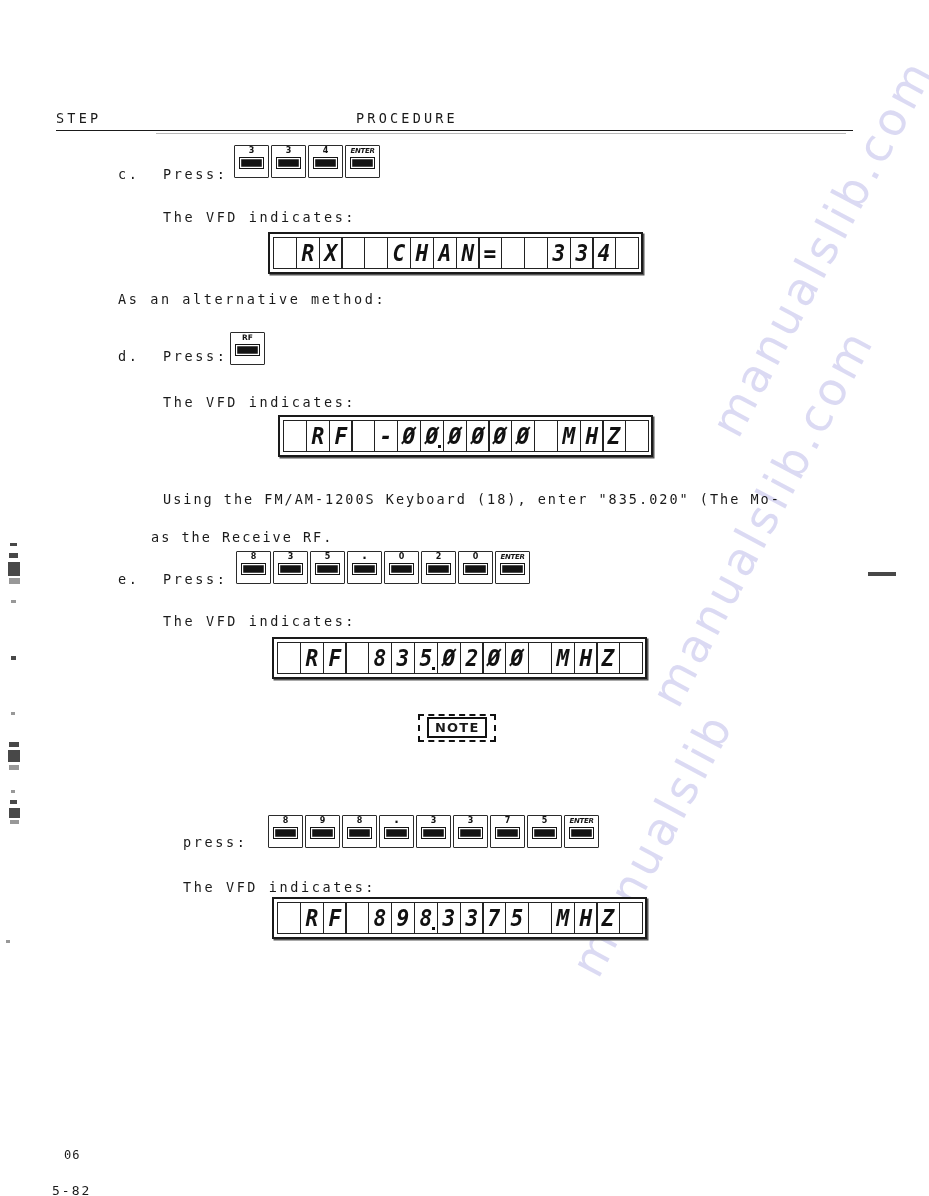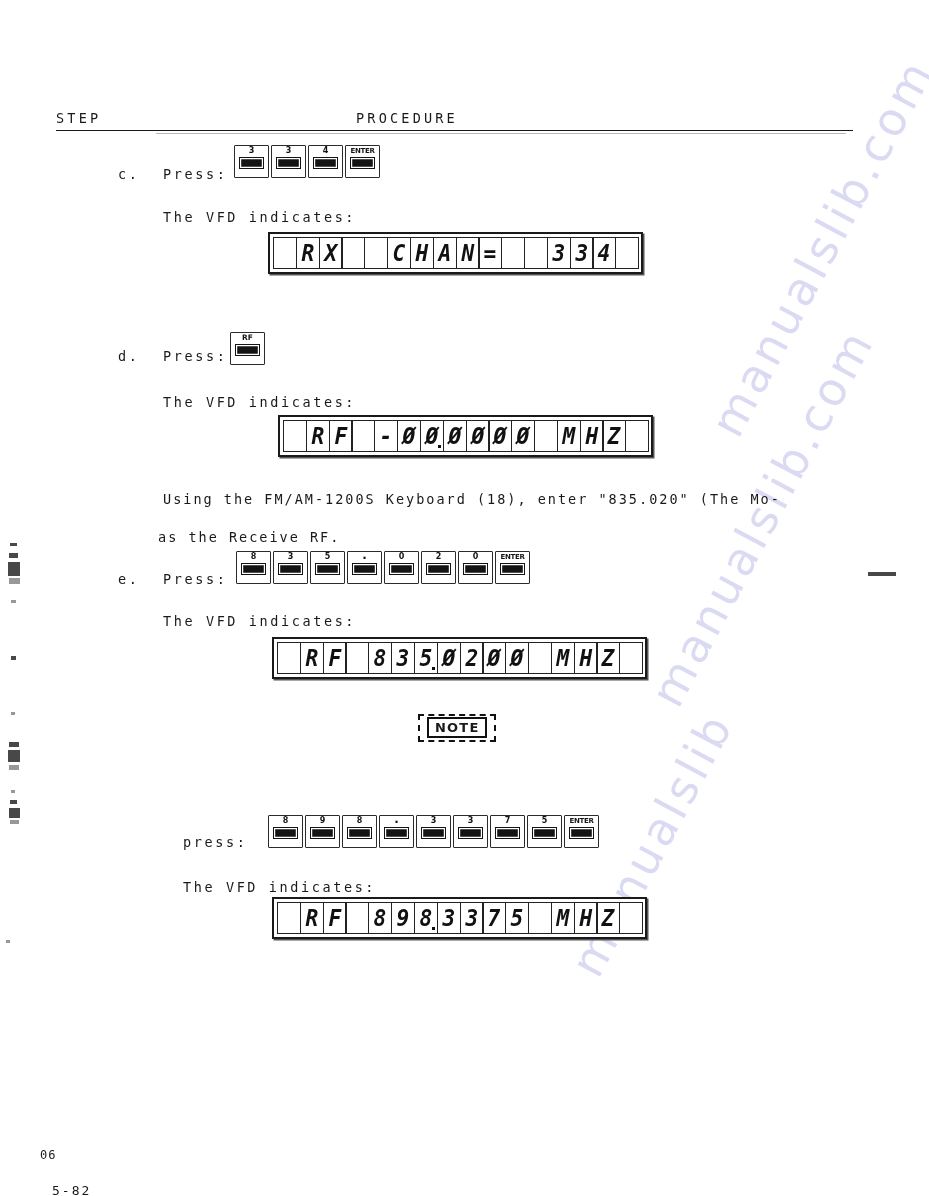--- a/index.html
+++ b/index.html
@@ -65,21 +65,21 @@
   .key .lbl{
     position:absolute;left:0;right:0;top:0px;
     text-align:center;
     font-size:8px;
     letter-spacing:0px;
     font-family:"DejaVu Sans","Liberation Sans",sans-serif;
     font-weight:700;
     color:#141414;
     line-height:10px;
   }
-  .key.enter .lbl{font-size:7px;letter-spacing:-.3px;}
+  .key.enter .lbl{font-size:7px;letter-spacing:-.3px;font-style:italic;}
   .key.dot .lbl{font-size:12px;line-height:7px;}
   .key.rfkey .lbl{font-size:7.5px;letter-spacing:0;}
 
   
   .vfd{
     position:absolute;
     border:2px solid #1a1a1a;
     background:#fff;
     padding:3px;
     display:flex;
@@ -212,20 +212,21 @@
         <span>3</span>
       </div>
       <div class="cell">
         <span>4</span>
       </div>
       <div class="cell">
         <span></span>
       </div>
     </div>
 
+  <div class="t" style="left:118px;top:290px;">As an alternative method:</div>
 
   <div class="t" style="left:118px;top:347px;">d.</div>
   <div class="t" style="left:163px;top:347px;">Press:</div>
   <div class="keyrow" id="keys-d" style="left:230px;top:332px;">
       <div class="key rfkey">
         <div class="lbl">RF</div>
         <div class="cap"></div>
       </div>
     </div>
 
@@ -275,21 +276,21 @@
       </div>
       <div class="cell">
         <span>Z</span>
       </div>
       <div class="cell">
         <span></span>
       </div>
     </div>
 
   <div class="para" style="left:163px;top:473px;">Using the FM/AM-1200S Keyboard (18), enter "835.020" (The Mo-</div>
-  <div class="para" style="left:158px;top:511px;">as the Receive RF.</div>
+  <div class="para" style="left:151px;top:511px;">as the Receive RF.</div>
 
   <div class="t" style="left:118px;top:570px;">e.</div>
   <div class="t" style="left:163px;top:570px;">Press:</div>
   <div class="keyrow" id="keys-e" style="left:236px;top:551px;">
       <div class="key">
         <div class="lbl">8</div>
         <div class="cap"></div>
       </div>
       <div class="key">
         <div class="lbl">3</div>
@@ -464,21 +465,21 @@
       </div>
       <div class="cell">
         <span>Z</span>
       </div>
       <div class="cell">
         <span></span>
       </div>
     </div>
 
   <div class="foot" style="left:52px;top:1183px;">5-82</div>
-  <div class="foot" style="left:40px;top:1148px;font-size:12px;letter-spacing:1px;">06</div>
+  <div class="foot" style="left:64px;top:1148px;font-size:12px;letter-spacing:1px;">06</div>
 
   <div class="smudge" style="left:10px;top:543px;width:7px;height:3px;"></div>
   <div class="smudge" style="left:9px;top:553px;width:9px;height:5px;"></div>
   <div class="smudge" style="left:8px;top:562px;width:12px;height:14px;"></div>
   <div class="smudge soft" style="left:9px;top:578px;width:11px;height:6px;"></div>
   <div class="smudge soft" style="left:11px;top:600px;width:5px;height:3px;"></div>
   <div class="smudge" style="left:11px;top:656px;width:5px;height:4px;"></div>
   <div class="smudge soft" style="left:11px;top:712px;width:4px;height:3px;"></div>
   <div class="smudge" style="left:9px;top:742px;width:10px;height:5px;"></div>
   <div class="smudge" style="left:8px;top:750px;width:12px;height:12px;"></div>

